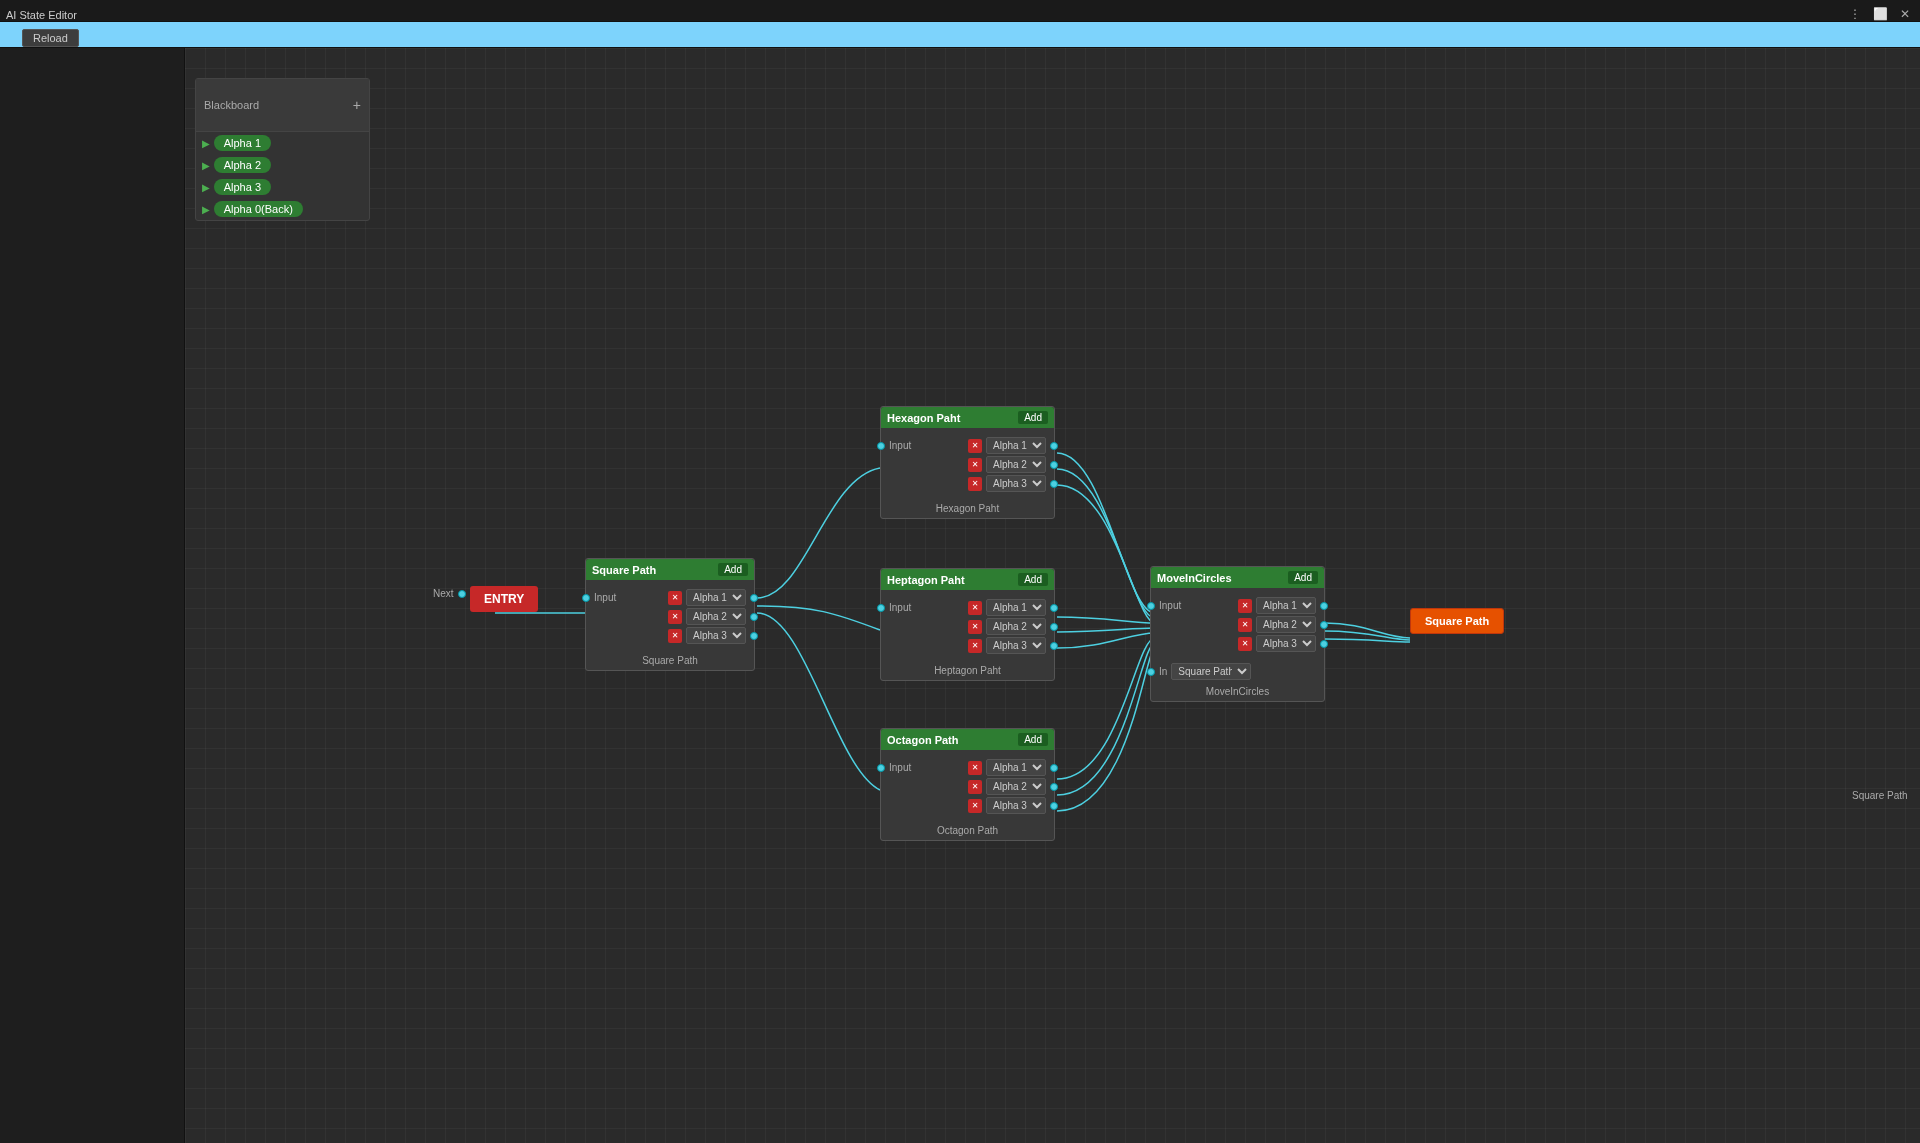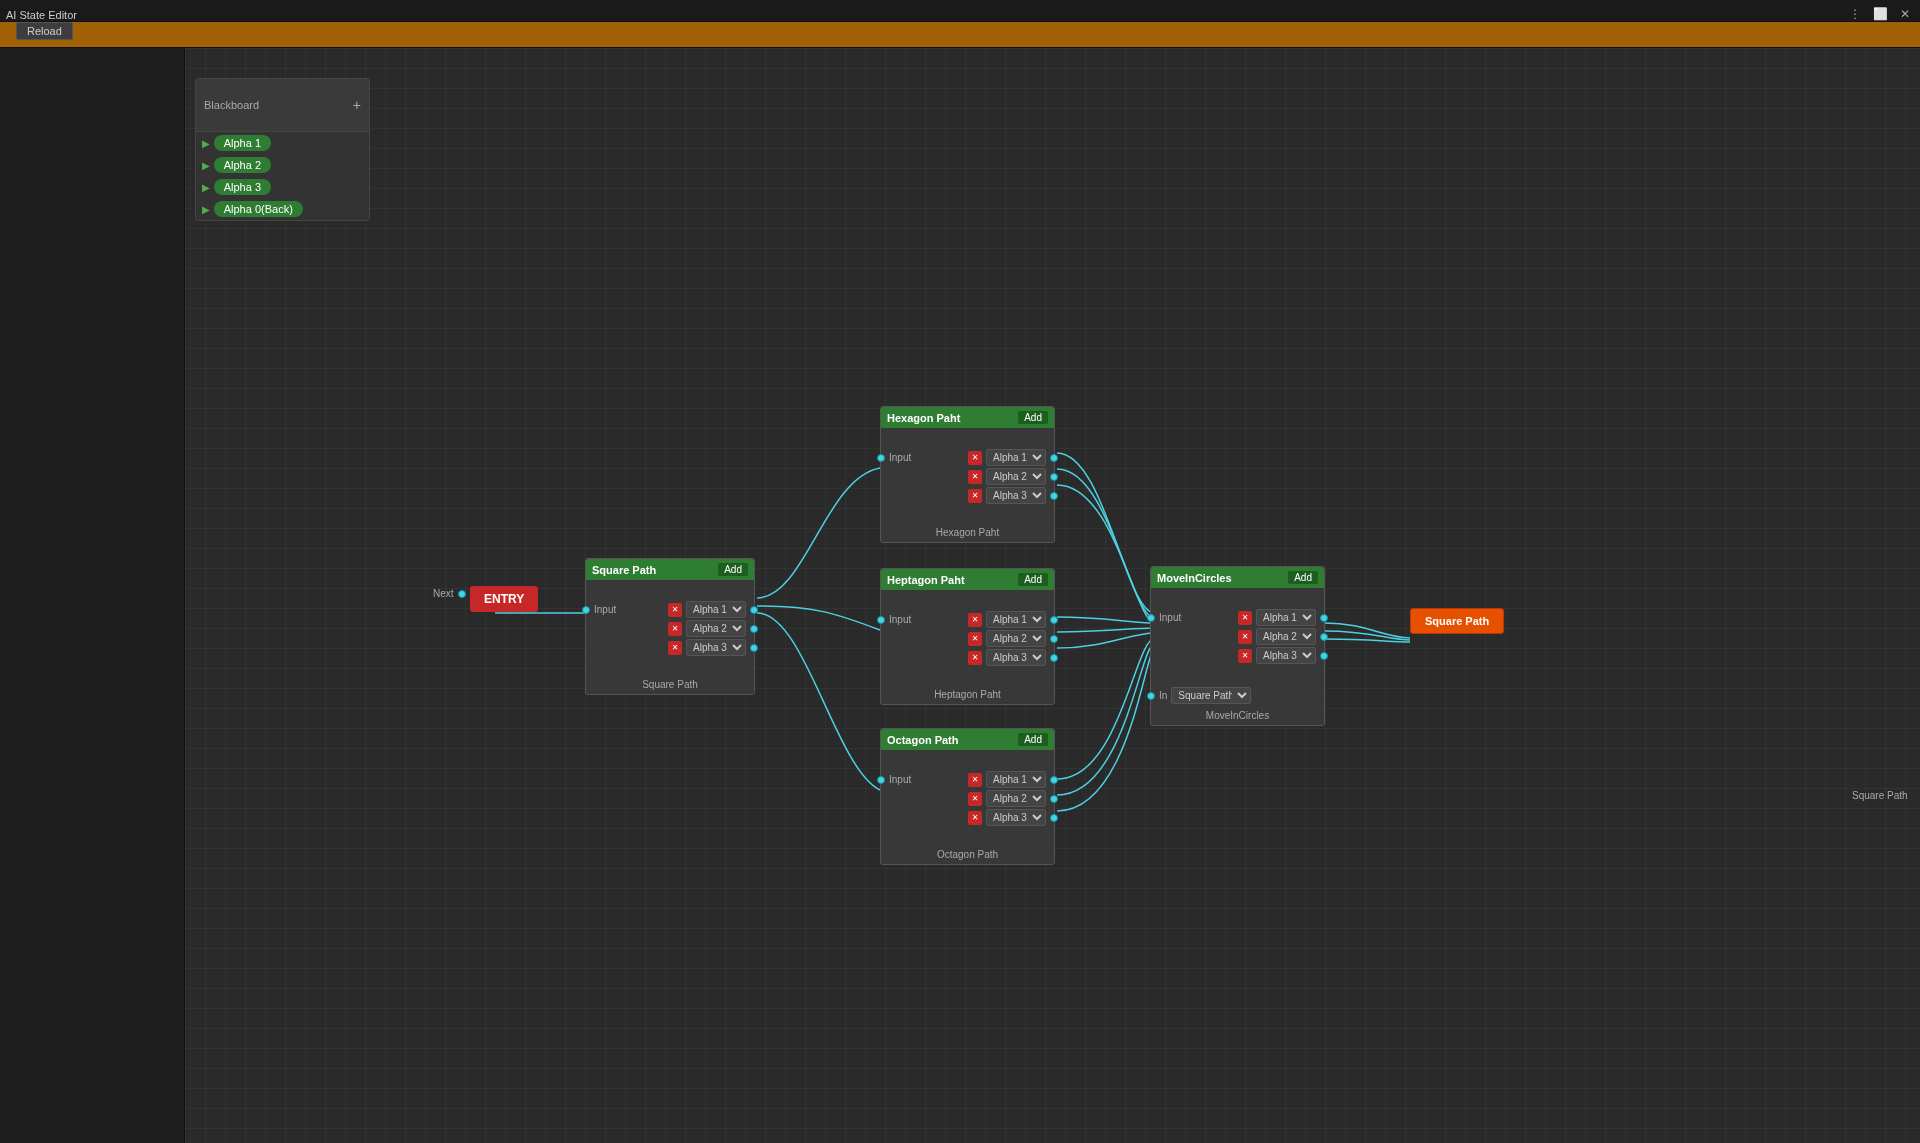--- a/index.html
+++ b/index.html
@@ -41,25 +41,25 @@
       background: none;
       border: none;
       color: #aaa;
       cursor: pointer;
       font-size: 12px;
       padding: 0 4px;
     }
 
     
     #toolbar {
-      background: #a16207;
+      background: #7dd3fc;
       height: 26px;
       display: flex;
-      align-items: flex-start;
-      padding: 0 16px;
+      align-items: flex-end;
+      padding: 0 22px;
       border-bottom: 1px solid #111;
     }
     #reload-btn {
       background: #3d3d3d;
       border: 1px solid #555;
       color: #ccc;
       font-size: 11px;
       padding: 2px 10px;
       cursor: pointer;
       border-radius: 2px;
@@ -166,21 +166,21 @@
     .node-add-btn {
       background: #1b5e20;
       border: none;
       color: #fff;
       font-size: 10px;
       padding: 1px 6px;
       cursor: pointer;
       border-radius: 2px;
     }
     .node-body {
-      padding: 19px 6px;
+      padding: 7px 6px;
     }
     .node-port-row {
       display: flex;
       align-items: center;
       gap: 4px;
       margin: 2px 0;
     }
     .port-dot {
       width: 8px;
       height: 8px;

